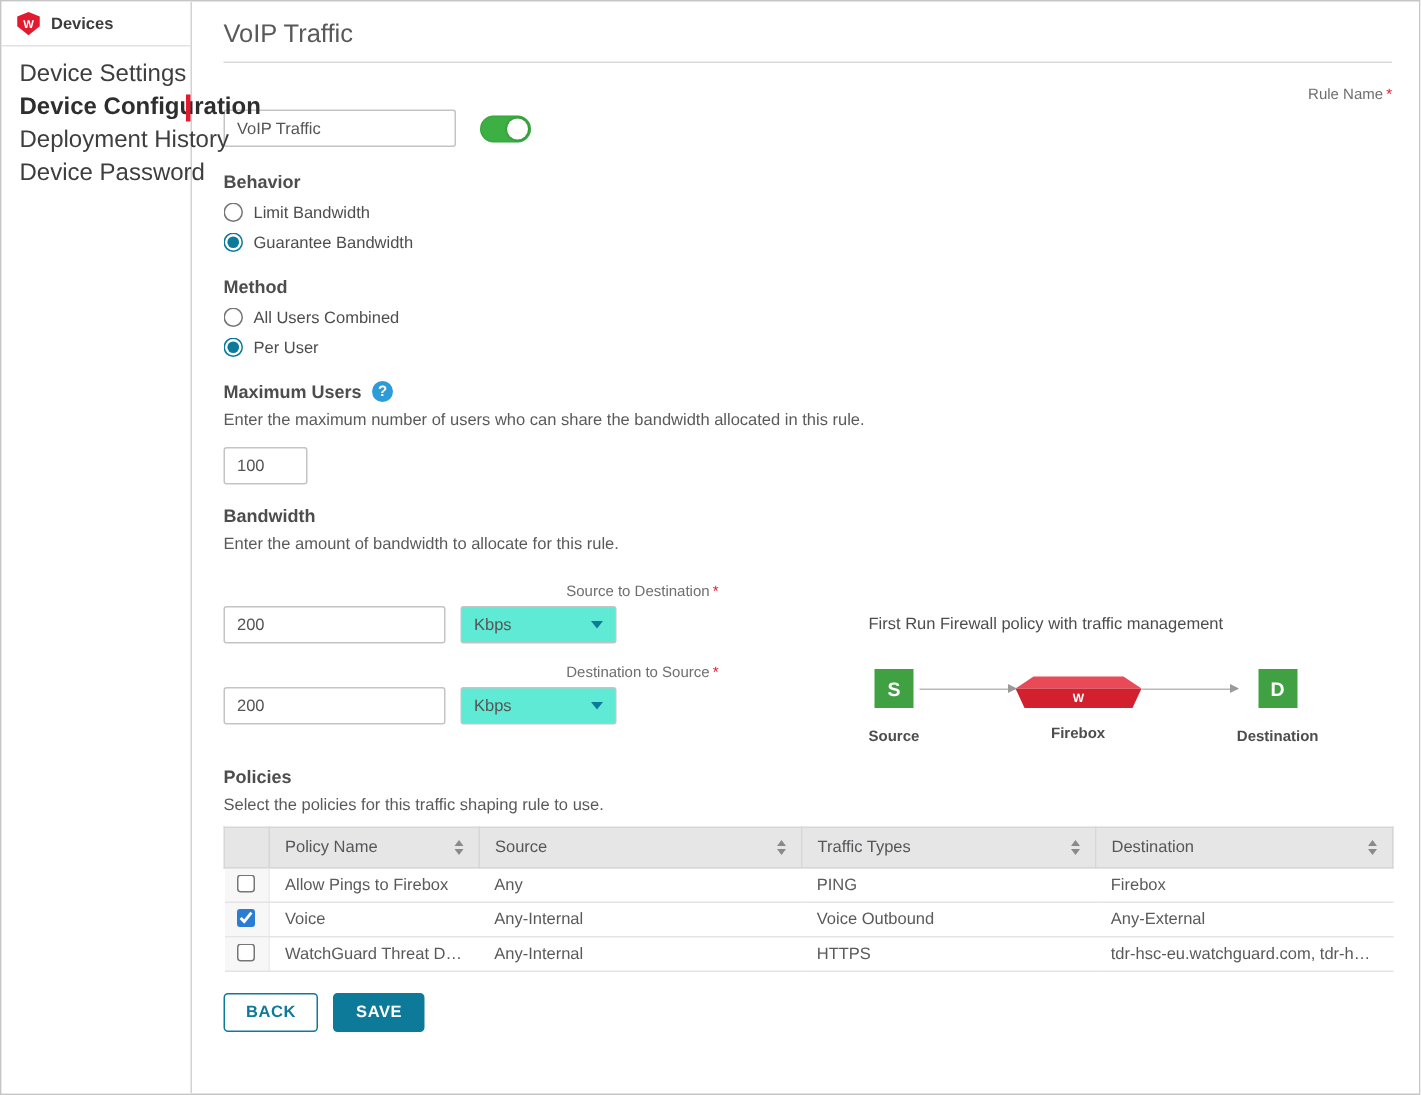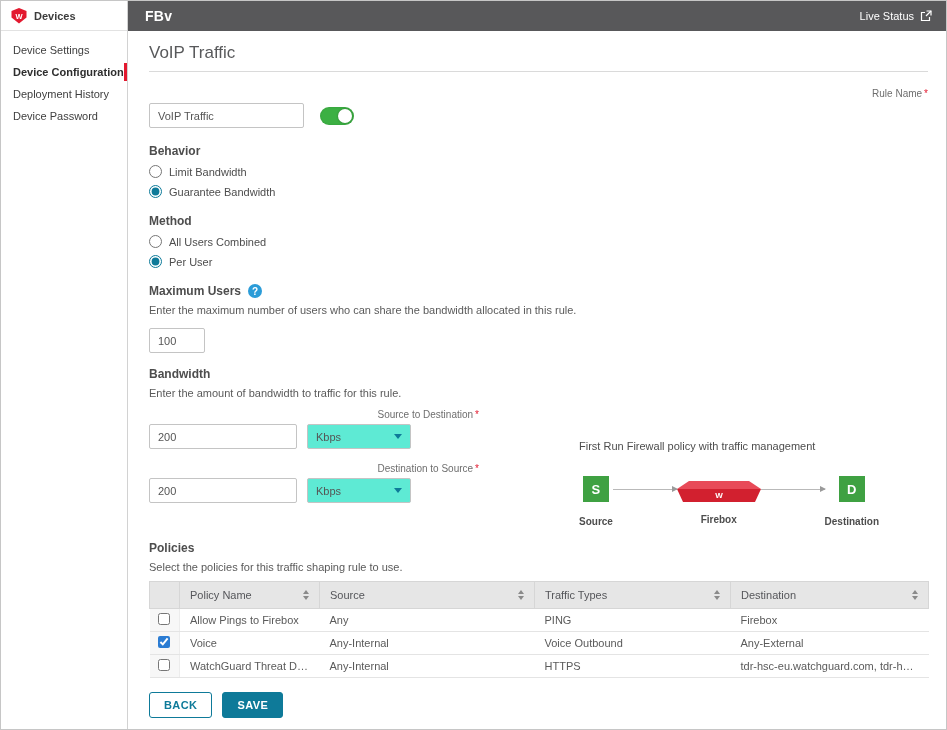--- a/index.html
+++ b/index.html
@@ -5,21 +5,21 @@
   * { box-sizing: border-box; margin: 0; padding: 0; }
   html,body { background:#fff; }
   body { font-family: "Liberation Sans", sans-serif; }
   .app { width:947px; height:730px; border:1px solid #c6c6c6; display:flex; background:#fff; overflow:hidden; }
 
   
   .sidebar { width:127px; flex:0 0 127px; border-right:1px solid #d2d2d2; background:#fff; }
   .brand { height:30px; display:flex; align-items:center; gap:7px; padding:0 10px; border-bottom:1px solid #e2e2e2; cursor:pointer; }
   .brand-label { font-size:11px; font-weight:bold; color:#3c3c3c; }
   .nav { padding-top:8px; }
-  .nav-item { position:relative; height:22px; line-height:22px; padding:0 12px; font-size:11px; color:#3e3e3e; cursor:pointer; white-space:nowrap; }
+  .nav-item { position:relative; height:22px; line-height:22px; padding:0 12px; font-size:16px; color:#3e3e3e; cursor:pointer; white-space:nowrap; }
   .nav-item.active .nav-label { font-weight:bold; color:#2e2e2e; }
   .active-bar { display:none; }
   .nav-item.active .active-bar { display:block; position:absolute; right:0; top:2px; bottom:2px; width:3px; background:#e3192f; }
 
   
   .main { flex:1; display:flex; flex-direction:column; min-width:0; }
   .topbar { height:30px; flex:0 0 30px; background:#58585a; color:#fff; display:flex; align-items:center; padding:0 14px 0 17px; }
   .topbar-title { font-size:14px; font-weight:bold; letter-spacing:.3px; }
   .live-status { margin-left:auto; display:flex; align-items:center; gap:6px; font-size:11px; cursor:pointer; }
 
@@ -42,21 +42,21 @@
   input[type=checkbox] { width:12px; height:12px; accent-color:#2b7cd3; margin:0; }
 
   .help-icon { width:14px; height:14px; border-radius:50%; background:#2b9cd8; color:#fff; font-size:10px; font-weight:bold; display:inline-flex; align-items:center; justify-content:center; margin-left:7px; cursor:pointer; }
 
   .desc { font-size:11px; color:#5a5a5a; margin:6px 0 8px; }
   .small-input { width:56px; margin:4px 0 2px; }
 
   .bw-section-label { margin-top:12px; }
   .bw-grid { display:flex; align-items:flex-start; }
   .bw-left { width:330px; flex:0 0 330px; }
-  .bw-field { margin-top:2px; }
+  .bw-field { margin-top:12px; }
   .bw-field + .bw-field { margin-top:14px; }
   .bw-input-row { display:flex; gap:10px; }
   .bw-input { width:148px; }
   .select { width:104px; height:25px; border:1px solid #c4c4c4; border-radius:2px; display:flex; align-items:center; justify-content:space-between; padding:0 8px; font-size:11px; color:#555; cursor:pointer; background:#5eead4; }
   .chevron { width:0; height:0; border-left:4px solid transparent; border-right:4px solid transparent; border-top:5px solid #0e7a99; }
 
   .bw-right { margin-left:100px; padding-top:2px;margin-top:31px; }
   .diagram-caption { font-size:11px; color:#4d4d4d; }
   .diagram { display:flex; align-items:flex-start; margin-top:24px; width:300px; }
   .dnode { display:flex; flex-direction:column; align-items:center; }
@@ -112,31 +112,20 @@
         
       </div>
       <div class="nav-item">
         <span class="nav-label">Device Password</span>
         
       </div>
     </nav>
   </aside>
 
   <div class="main">
-    <header class="topbar">
-      <span class="topbar-title">FBv</span>
-      <span class="live-status">
-        <span>Live Status</span>
-        <svg width="12" height="12" viewBox="0 0 12 12">
-          <path d="M5 2.5 H1.5 V10.5 H9.5 V7" fill="none" stroke="#ffffff" stroke-width="1.2"></path>
-          <path d="M6.5 1 H11 V5.5" fill="none" stroke="#ffffff" stroke-width="1.2"></path>
-          <path d="M11 1 L6 6" fill="none" stroke="#ffffff" stroke-width="1.2"></path>
-        </svg>
-      </span>
-    </header>
 
     <div class="content">
       <h1 class="page-title">VoIP Traffic</h1>
       <div class="divider"></div>
 
       
       <div class="field-label">
         <span>Rule Name</span><span class="req">*</span>
       </div>
       <div class="rule-row">
@@ -171,21 +160,21 @@
       
       <div class="section-label">
         <span>Maximum Users</span>
         <span class="help-icon">?</span>
       </div>
       <div class="desc">Enter the maximum number of users who can share the bandwidth allocated in this rule.</div>
       <input class="text-input small-input" type="text" value="100" style="">
 
       
       <div class="section-label bw-section-label">Bandwidth</div>
-      <div class="desc">Enter the amount of bandwidth to traffic for this rule.</div>
+      <div class="desc">Enter the amount of bandwidth to allocate for this rule.</div>
 
       <div class="bw-grid">
         <div class="bw-left">
           <div class="bw-field">
             <div class="field-label">
               <span>Source to Destination</span><span class="req">*</span>
             </div>
             <div class="bw-input-row">
               <input class="text-input bw-input" type="text" value="200" style="">
               <div class="select">

